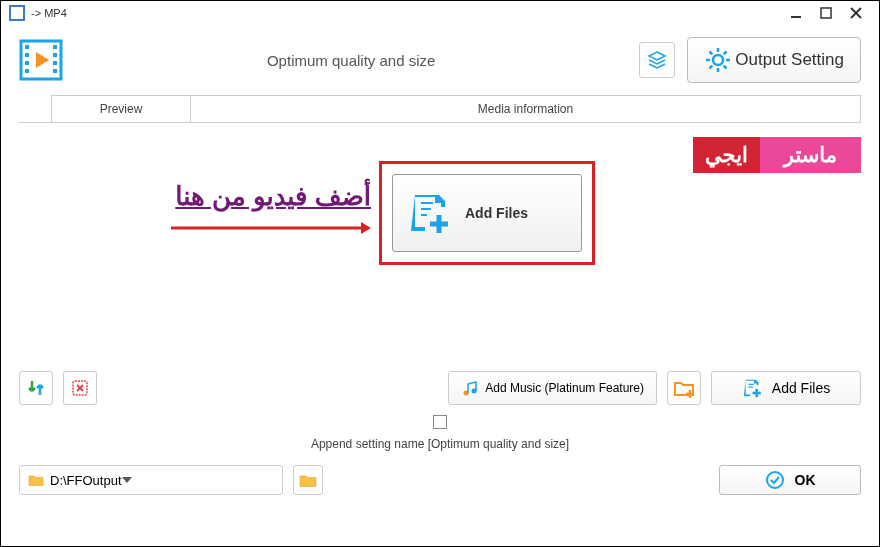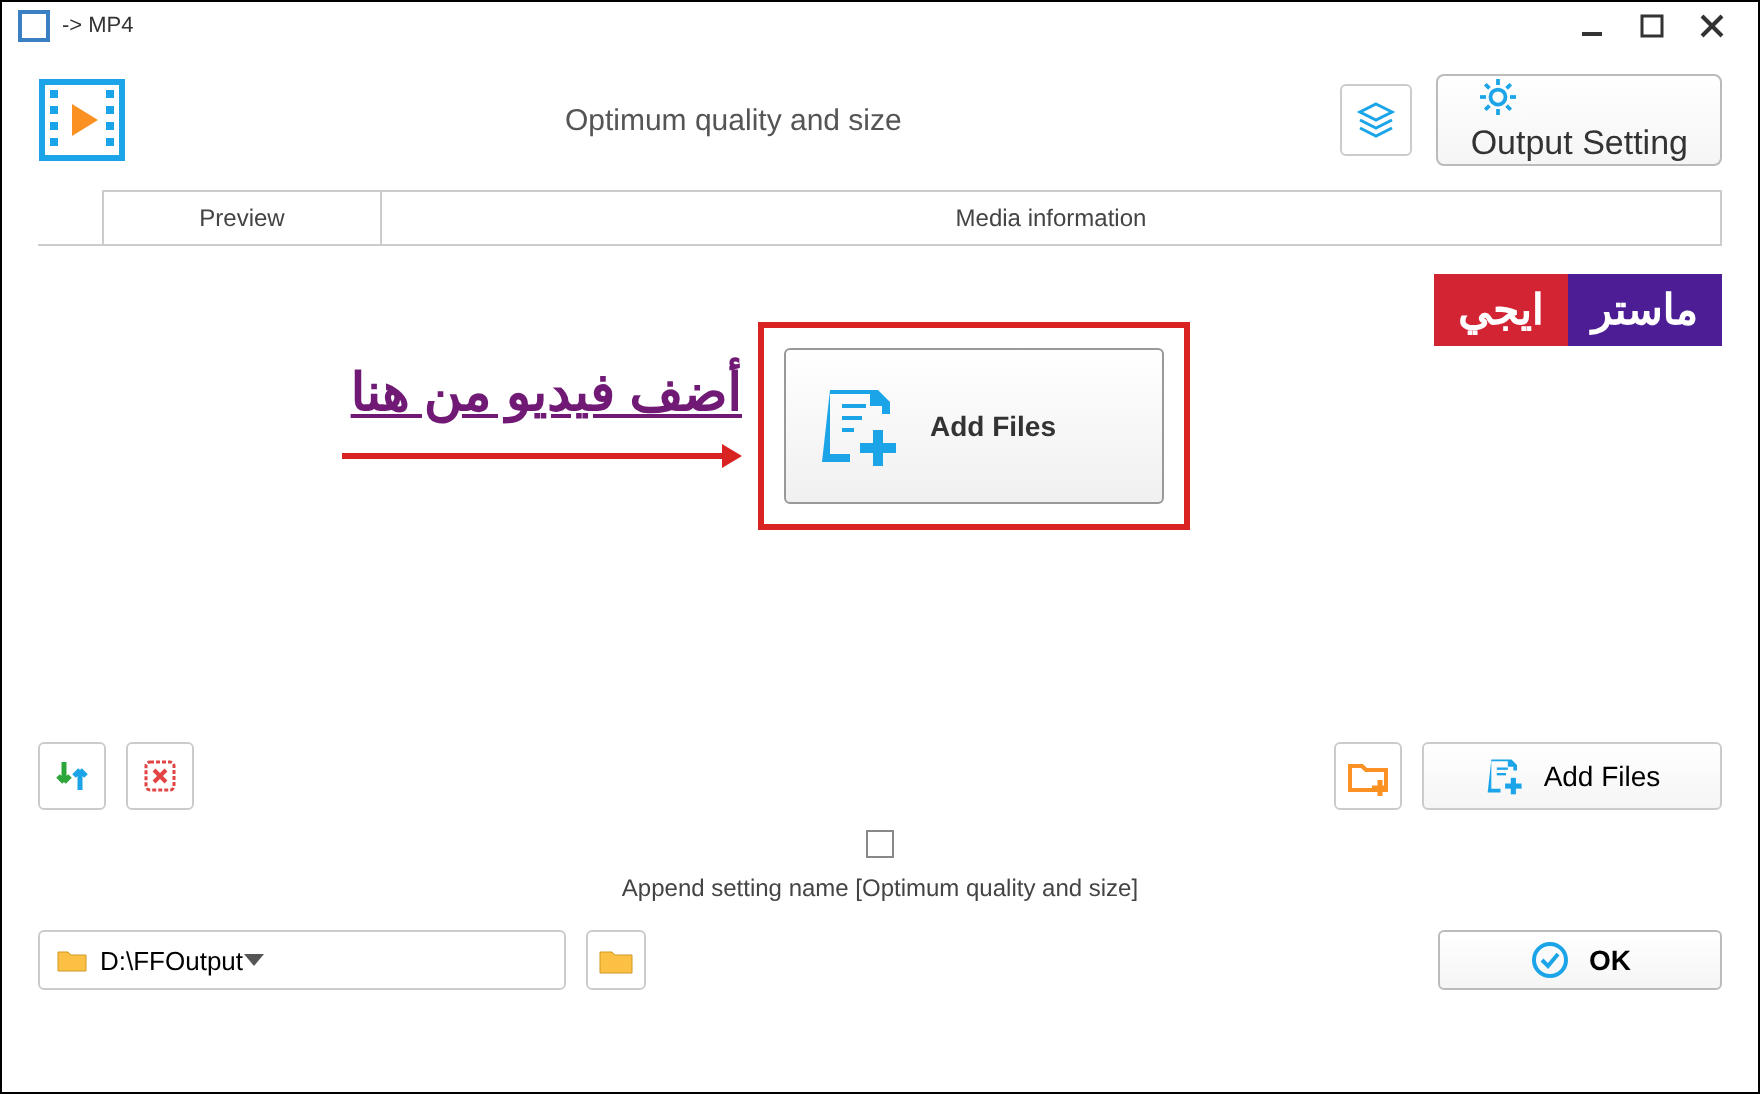--- a/index.html
+++ b/index.html
@@ -13,35 +13,35 @@
     .titlebar-text { font-size: 11px; color: #333; }
     .titlebar-controls { display: flex; gap: 0; }
     .titlebar-btn { width: 30px; height: 20px; display: flex; align-items: center; justify-content: center; font-size: 14px; cursor: pointer; }
     
     
     .top-section { display: flex; align-items: center; padding: 12px 18px 12px 18px; gap: 12px; }
     .film-icon { width: 44px; height: 42px; }
     .film-icon svg { width: 100%; height: 100%; }
     .quality-text { flex: 1; text-align: center; font-size: 15px; color: #555; }
     .layers-btn { width: 36px; height: 36px; border: 1px solid #ccc; border-radius: 3px; display: flex; align-items: center; justify-content: center; cursor: pointer; background: #fff; }
-    .output-btn { height: 46px; padding: 0 16px; border: 1px solid #bbb; border-radius: 4px; background: linear-gradient(#fff, #f5f5f5); display: flex; align-items: flex-start; gap: 3px; cursor: pointer; flex-direction: column; }
+    .output-btn { height: 46px; padding: 0 16px; border: 1px solid #bbb; border-radius: 4px; background: linear-gradient(#fff, #f5f5f5); display: flex; align-items: center; gap: 3px; cursor: pointer; }
     .output-btn .gear { width: 28px; height: 28px; }
     .output-btn-text { font-size: 17px; color: #333; font-weight: 400; }
     
     
     .tabs { display: flex; border-bottom: 1px solid #ccc; margin: 0 18px; padding-left: 32px; }
     .tab { padding: 6px 40px; font-size: 12px; color: #444; border-top: 1px solid #ccc; border-left: 1px solid #ccc; border-right: 1px solid #ccc; cursor: pointer; }
     .tab:first-child { width: 140px; text-align: center; }
     .tab:last-child { flex: 1; text-align: center; border-left: none; }
     
     
     .content { position: relative; height: 240px; margin: 8px 18px 0; }
     .watermark { position: absolute; top: 6px; right: 0; height: 36px; display: flex; }
     .wm-red { background: #d32433; color: #fff; padding: 18px 12px; font-size: 21px; font-weight: bold; display: flex; align-items: center; }
-    .wm-black { background: #4c1d95; color: #fff; padding: 3px 12px; font-size: 21px; font-weight: bold; display: flex; align-items: center; }
+    .wm-black { background: #ec4899; color: #fff; padding: 3px 24px; font-size: 21px; font-weight: bold; display: flex; align-items: center; }
     
     .annotation { position: absolute; top: 50px; left: 62px; display: flex; flex-direction: column; }
     .annotation-text { color: #701a75; font-size: 26px; font-weight: bold; text-decoration: underline; direction: rtl; }
     .arrow { margin-top: 6px; margin-left: 90px; }
     
     .addfiles-box { position: absolute; top: 30px; left: 360px; border: 3px solid #d92323; padding: 10px; }
     .addfiles-inner { width: 190px; height: 78px; border: 1px solid #999; border-radius: 3px; background: linear-gradient(#fff, #f0f0f0); display: flex; align-items: center; padding: 0 16px; gap: 12px; cursor: pointer; }
     .addfiles-inner-text { font-size: 14px; font-weight: bold; color: #333; }
     
     
@@ -172,20 +172,28 @@
       </svg>
   </div>
   <div class="icon-btn">
     <svg width="20" height="20">
         <rect x="3" y="3" width="14" height="14" rx="2" fill="none" stroke="#e24444" stroke-width="1.5" stroke-dasharray="2 1"></rect>
         <line x1="7" y1="7" x2="13" y2="13" stroke="#e24444" stroke-width="2"></line>
         <line x1="13" y1="7" x2="7" y2="13" stroke="#e24444" stroke-width="2"></line>
       </svg>
   </div>
   <div class="spacer"></div>
+  <div class="music-btn">
+    <svg width="18" height="18">
+        <circle cx="5" cy="14" r="2.5" fill="#fc9123"></circle>
+        <circle cx="13" cy="12" r="2.5" fill="#1ba4e8"></circle>
+        <path d="M7 14 v-9 l8 -2 v9" fill="none" stroke="#1ba4e8" stroke-width="1.5"></path>
+      </svg>
+    <span>Add Music (Platinum Feature)</span>
+  </div>
   <div class="icon-btn">
     <svg width="22" height="22">
         <path d="M2 6 h6 l2 2 h10 v10 h-18 z" fill="none" stroke="#fc9123" stroke-width="2"></path>
         <line x1="17" y1="13" x2="17" y2="21" stroke="#fc9123" stroke-width="2.5"></line>
         <line x1="13" y1="17" x2="21" y2="17" stroke="#fc9123" stroke-width="2.5"></line>
       </svg>
   </div>
   <div class="addfiles-btn2">
     <svg width="22" height="22" viewBox="0 0 24 24">
         <path d="M4 3 h11 l3 3 v3 h-2 v-2 h-3 v-3 h-9 v15 h5 v2 h-7 z" fill="#1ba4e8"></path>

